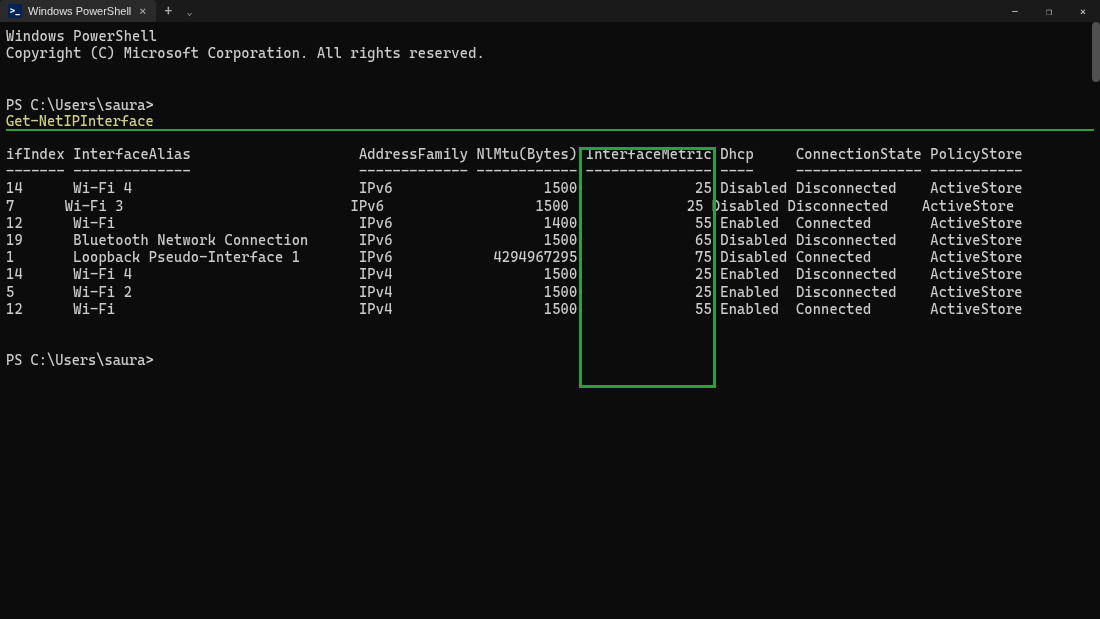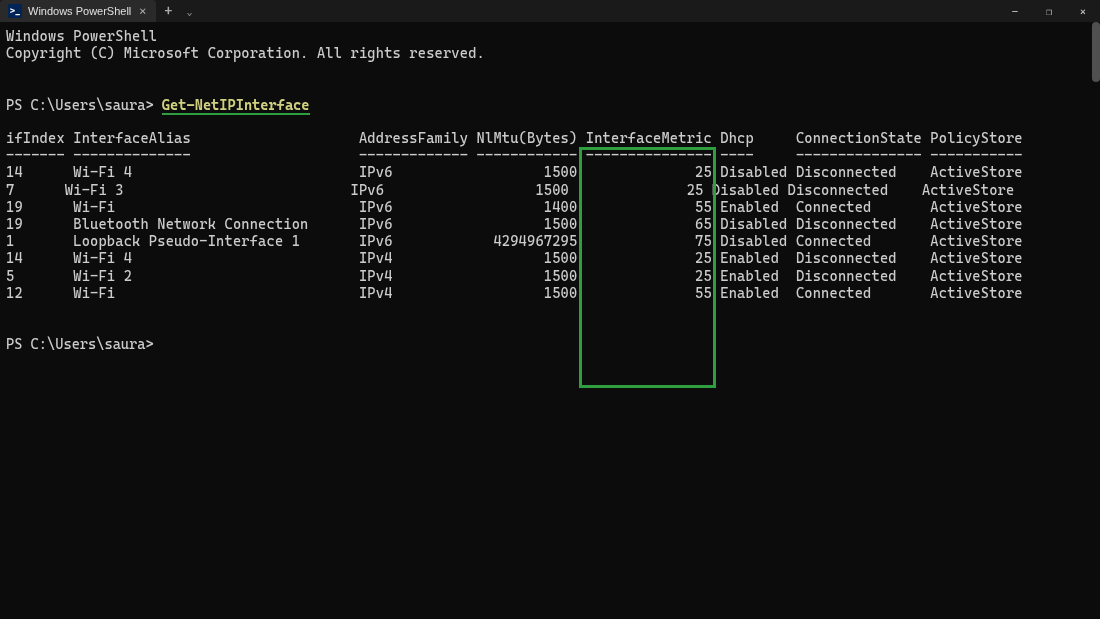--- a/index.html
+++ b/index.html
@@ -97,24 +97,24 @@
       height: calc(100% - 22px);
     }
     .line {
       white-space: pre;
       line-height: 17.2px;
       letter-spacing: 0.2px;
     }
     .prompt-line {
       display: flex;
       white-space: pre;
+      flex-direction: column;
     }
     .command-highlight {
       position: relative;
-      font-weight: bold;
     }
     .command-highlight::after {
       content: '';
       position: absolute;
       left: 0;
       right: 0;
       bottom: -2px;
       height: 2px;
       background: #2e9e3e;
     }
@@ -167,21 +167,21 @@
   <div class="line"> </div>
   <div class="prompt-line">
     <span>PS C:\Users\saura&gt; </span><span class="yellow command-highlight">Get-NetIPInterface</span>
   </div>
   <div class="line"> </div>
   <div id="table-header" class="line">ifIndex InterfaceAlias                    AddressFamily NlMtu(Bytes) InterfaceMetric Dhcp     ConnectionState PolicyStore</div>
   <div id="table-divider" class="line">------- --------------                    ------------- ------------ --------------- ----     --------------- -----------</div>
   <div id="table-rows">
       <div class="line">14      Wi-Fi 4                           IPv6                  1500              25 Disabled Disconnected    ActiveStore</div>
       <div class="line">7      Wi-Fi 3                           IPv6                  1500              25 Disabled Disconnected    ActiveStore</div>
-      <div class="line">19      Wi-Fi                             IPv6                  1400              55 Enabled  Connected       ActiveStore</div>
+      <div class="line">12      Wi-Fi                             IPv6                  1400              55 Enabled  Connected       ActiveStore</div>
       <div class="line">19      Bluetooth Network Connection      IPv6                  1500              65 Disabled Disconnected    ActiveStore</div>
       <div class="line">1       Loopback Pseudo-Interface 1       IPv6            4294967295              75 Disabled Connected       ActiveStore</div>
       <div class="line">14      Wi-Fi 4                           IPv4                  1500              25 Enabled  Disconnected    ActiveStore</div>
       <div class="line">5       Wi-Fi 2                           IPv4                  1500              25 Enabled  Disconnected    ActiveStore</div>
       <div class="line">12      Wi-Fi                             IPv4                  1500              55 Enabled  Connected       ActiveStore</div>
     </div>
   <div class="line"> </div>
   <div class="line"> </div>
   <div class="prompt-line">
     <span>PS C:\Users\saura&gt;</span>

